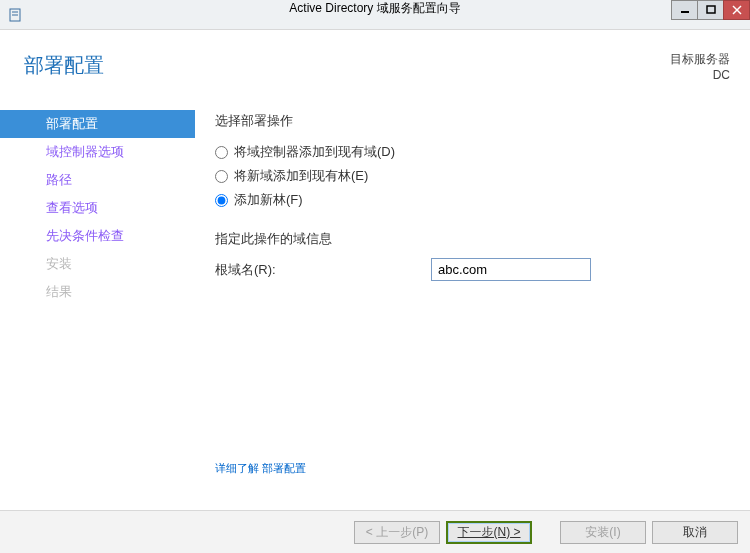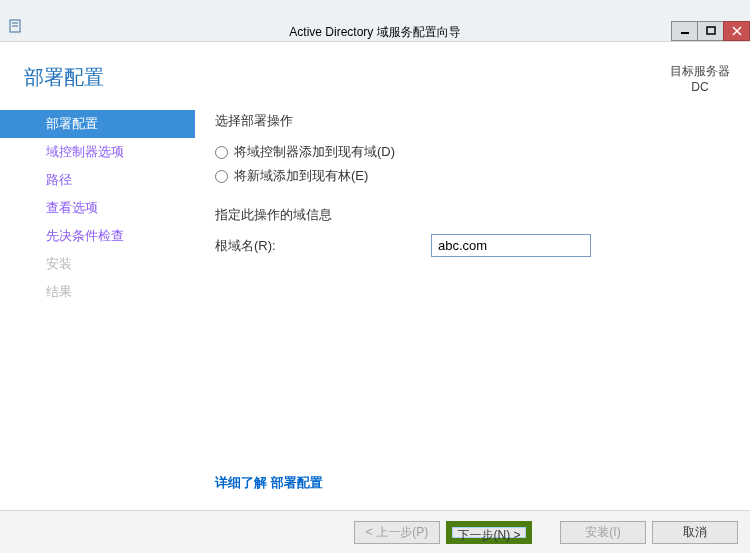--- a/index.html
+++ b/index.html
@@ -1,52 +1,52 @@
 <!DOCTYPE html>
 <html><head>
   <meta charset="utf-8">
   <style>
     * { box-sizing: border-box; margin: 0; padding: 0; font-family: "Microsoft YaHei", "Segoe UI", sans-serif; }
     body { width: 750px; height: 553px; background: #fff; overflow: hidden; position: relative; }
 
-    .titlebar { height: 42px; background: #eef1f3; display: flex; align-items: flex-end; position: relative; border-bottom: 1px solid #d8d8d8; gap: 29px; }
+    .titlebar { height: 30px; background: #eef1f3; display: flex; align-items: flex-start; position: relative; border-bottom: 1px solid #d8d8d8; gap: 29px; }
     .titlebar-icon { width: 30px; height: 30px; display: flex; align-items: center; justify-content: center; color: #3b6fa0; font-size: 14px; }
     .titlebar-title { position: absolute; left: 0; right: 0; text-align: center; font-size: 12px; color: #000; pointer-events: none; }
     .win-controls { margin-left: auto; display: flex; height: 20px; }
     .win-btn { width: 27px; height: 20px; border: 1px solid #888; display: flex; align-items: center; justify-content: center; font-size: 10px; margin-left: -1px; }
     .win-btn svg { display:block; }
     .win-btn.close { background: #c75050; border-color: #a04040; }
     .win-btn.close svg { stroke: #fff; }
     .win-btn.max, .win-btn.min { background: #d8dde2; }
 
     .header-area { padding: 22px 20px 0 24px; display: flex; justify-content: space-between; align-items: flex-start; }
     .page-title { font-size: 20px; color: #1d6fb8; font-weight: 400; }
-    .target-info { text-align: center; font-size: 12px; color: #444; line-height: 1.3; }
+    .target-info { text-align: right; font-size: 12px; color: #444; line-height: 1.3; }
 
     .body-area { display: flex; position: absolute; top: 100px; bottom: 45px; left: 0; right: 0; }
 
     .nav { width: 195px; padding-top: 10px; }
     .nav-item { padding: 5px 0 5px 46px; font-size: 13px; color: #8b5cf6; cursor: pointer; }
     .nav-item.selected { background: #3a8fd8; color: #fff; }
     .nav-item.disabled { color: #b8b8b8; cursor: default; }
 
     .content { flex: 1; padding: 12px 20px 0 20px; font-size: 13px; color: #333; position: relative; }
     .section-label { margin-bottom: 10px; }
     .radio-group { margin-bottom: 18px; }
     .radio-row { display: flex; align-items: center; gap: 6px; padding: 3px 0; }
     .radio-row input[type=radio] { width: 13px; height: 13px; }
     .field-row { display: flex; align-items: center; margin-top: 5px; }
     .field-label { width: 216px; }
     .field-input { width: 160px; height: 23px; border: 1px solid #7a9cc6; padding: 8px 6px; font-size: 13px; }
-    .more-link { position: absolute; bottom: 16px; left: 20px; color: #0066cc; font-size: 13px; cursor: pointer; font-weight: bold; }
+    .more-link { position: absolute; bottom: 32px; left: 20px; color: #0066cc; font-size: 11px; cursor: pointer; }
     .more-link .link-part { color: #0066cc; }
 
     .footer { position: absolute; bottom: 0; left: 0; right: 0; height: 43px; border-top: 1px solid #d8d8d8; display: flex; align-items: center; justify-content: flex-end; gap: 6px; padding-right: 12px; background: #f3f3f3; }
     .btn { min-width: 86px; height: 23px; border: 1px solid #adadad; background: #e8e8e8; font-size: 12px; color: #333; cursor: pointer; }
-    .btn.default { border: 6px solid #4d7c0f; box-shadow: 0 0 0 1px #a9d0f5 inset; }
+    .btn.default { border: 2px solid #4d7c0f; box-shadow: 0 0 0 1px #a9d0f5 inset; text-decoration: underline; }
     .btn:disabled { color: #a0a0a0; cursor: default; }
     .btn-spacer { width: 16px; }
   </style>
 </head>
 <body>
 
 <div class="titlebar">
   <div class="titlebar-icon">
     <svg width="14" height="14" viewBox="0 0 14 14">
         <rect x="2" y="1" width="10" height="12" fill="none" stroke="#3b6fa0" stroke-width="1"></rect>
@@ -99,20 +99,24 @@
 
     <div class="radio-group">
       <label class="radio-row">
         <input type="radio" name="op" style="">
         <span>将域控制器添加到现有域(D)</span>
       </label>
       <label class="radio-row">
         <input type="radio" name="op" style="">
         <span>将新域添加到现有林(E)</span>
       </label>
+      <label class="radio-row">
+        <input type="radio" name="op" checked="" style="">
+        <span>添加新林(F)</span>
+      </label>
     </div>
 
     <div class="section-label">指定此操作的域信息</div>
 
     <div class="field-row">
       <div class="field-label">根域名(R):</div>
       <input class="field-input" type="text" value="abc.com" style="">
     </div>
 
     <div class="more-link">

